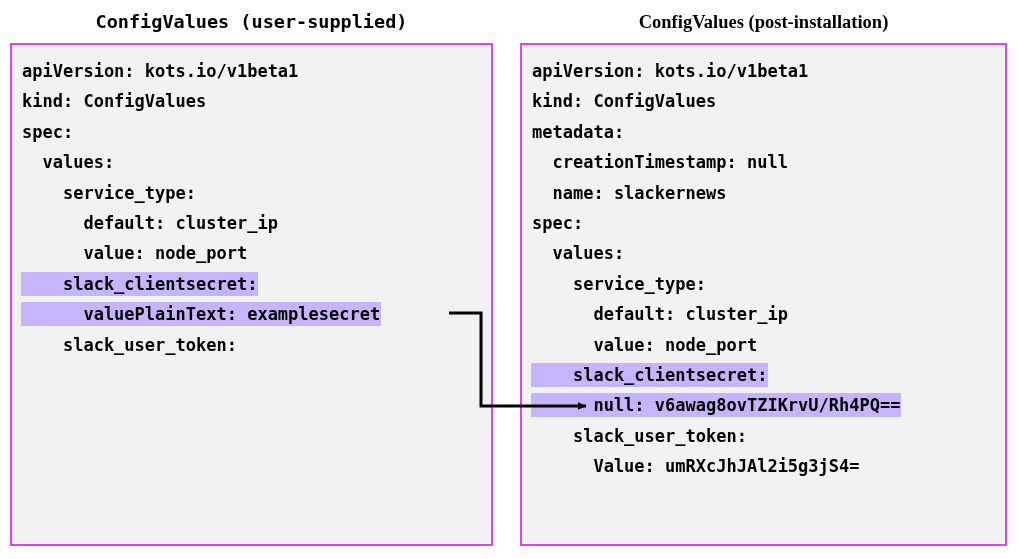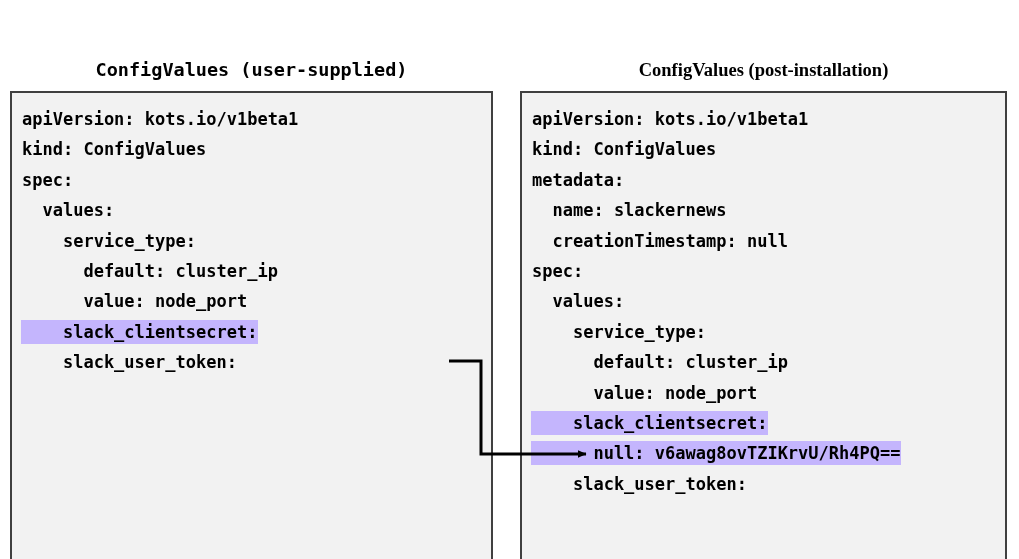--- a/index.html
+++ b/index.html
@@ -12,21 +12,20 @@
     width: 1019px;
     height: 559px;
     position: relative;
     overflow: hidden;
     font-family: "DejaVu Sans Mono", "Liberation Mono", monospace;
   }
 
   .stage {
     position: absolute;
     inset: 0;
-    margin-top: 48px;
   }
 
   
   .panel-title {
     position: absolute;
     font-family: "DejaVu Sans Mono", "Liberation Mono", monospace;
     font-size: 18.5px;
     font-weight: bold;
     color: #000000;
     letter-spacing: 0px;
@@ -35,21 +34,21 @@
     line-height: 24px;
   }
   #title-left  { left: 10px;  top: 10px; width: 483px; }
   #title-right { left: 520px; top: 10px; width: 487px; font-family: Liberation Serif, serif; }
 
   
   .panel {
     position: absolute;
     box-sizing: border-box;
     background: #f2f2f2;
-    border: 2px solid #404040;
+    border: 2px solid #d946ef;
   }
   #panel-left  { left: 10px;  top: 43px; width: 483px; height: 503px; }
   #panel-right { left: 520px; top: 43px; width: 487px; height: 503px; }
 
   .code-block {
     position: absolute;
     left: 0;
     top: 0;
     padding: 11px 0 0 9px;
     margin: 0;
@@ -95,39 +94,41 @@
   <div class="panel" id="panel-left">
     <div class="code-block" id="code-left">
         <div class="code-line"><span class="txt">apiVersion: kots.io/v1beta1</span></div>
         <div class="code-line"><span class="txt">kind: ConfigValues</span></div>
         <div class="code-line"><span class="txt">spec:</span></div>
         <div class="code-line"><span class="txt">  values:</span></div>
         <div class="code-line"><span class="txt">    service_type:</span></div>
         <div class="code-line"><span class="txt">      default: cluster_ip</span></div>
         <div class="code-line"><span class="txt">      value: node_port</span></div>
         <div class="code-line hl"><span class="txt">    slack_clientsecret:</span></div>
+        <div class="code-line hl"><span class="txt">      valuePlainText: examplesecret</span></div>
         <div class="code-line"><span class="txt">    slack_user_token:</span></div>
       </div>
   </div>
 
   <div class="panel" id="panel-right">
     <div class="code-block" id="code-right">
         <div class="code-line"><span class="txt">apiVersion: kots.io/v1beta1</span></div>
         <div class="code-line"><span class="txt">kind: ConfigValues</span></div>
         <div class="code-line"><span class="txt">metadata:</span></div>
+        <div class="code-line"><span class="txt">  creationTimestamp: null</span></div>
         <div class="code-line"><span class="txt">  name: slackernews</span></div>
-        <div class="code-line"><span class="txt">  creationTimestamp: null</span></div>
         <div class="code-line"><span class="txt">spec:</span></div>
         <div class="code-line"><span class="txt">  values:</span></div>
         <div class="code-line"><span class="txt">    service_type:</span></div>
         <div class="code-line"><span class="txt">      default: cluster_ip</span></div>
         <div class="code-line"><span class="txt">      value: node_port</span></div>
         <div class="code-line hl"><span class="txt">    slack_clientsecret:</span></div>
         <div class="code-line hl"><span class="txt">      null: v6awag8ovTZIKrvU/Rh4PQ==</span></div>
         <div class="code-line"><span class="txt">    slack_user_token:</span></div>
+        <div class="code-line"><span class="txt">      Value: umRXcJhJAl2i5g3jS4=</span></div>
       </div>
   </div>
 
   <svg id="connector" viewBox="0 0 1019 559" width="1019" height="559">
     <defs>
       <marker id="arrowhead" markerWidth="9" markerHeight="8" refX="8.5" refY="4" orient="auto" markerUnits="userSpaceOnUse">
         <path d="M0,0 L9,4 L0,8 Z" fill="#000000"></path>
       </marker>
     </defs>
     <polyline points="449,313 481,313 481,406 586,406" fill="none" stroke="#000000" stroke-width="3" marker-end="url(#arrowhead)"></polyline>

